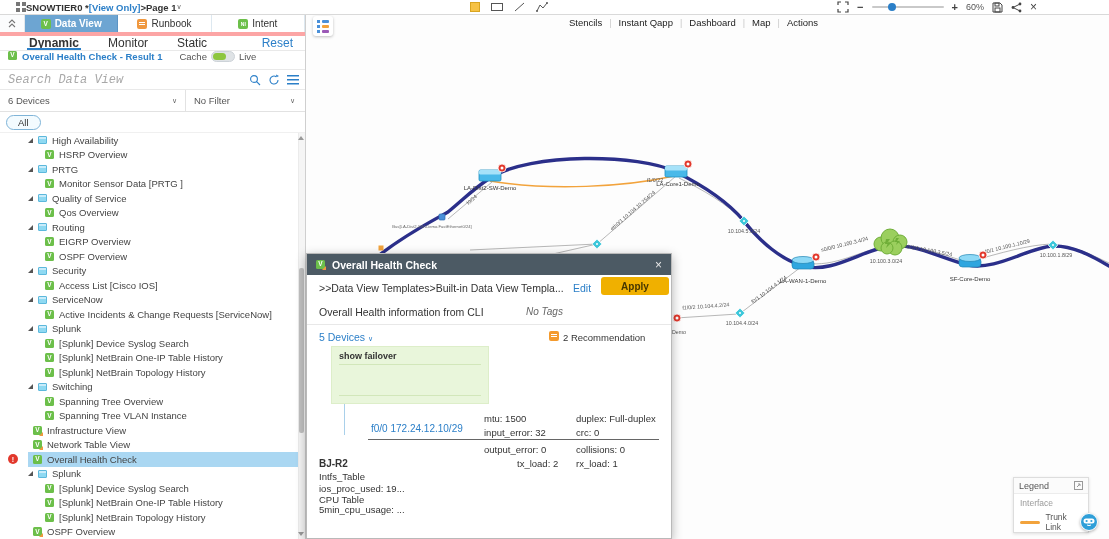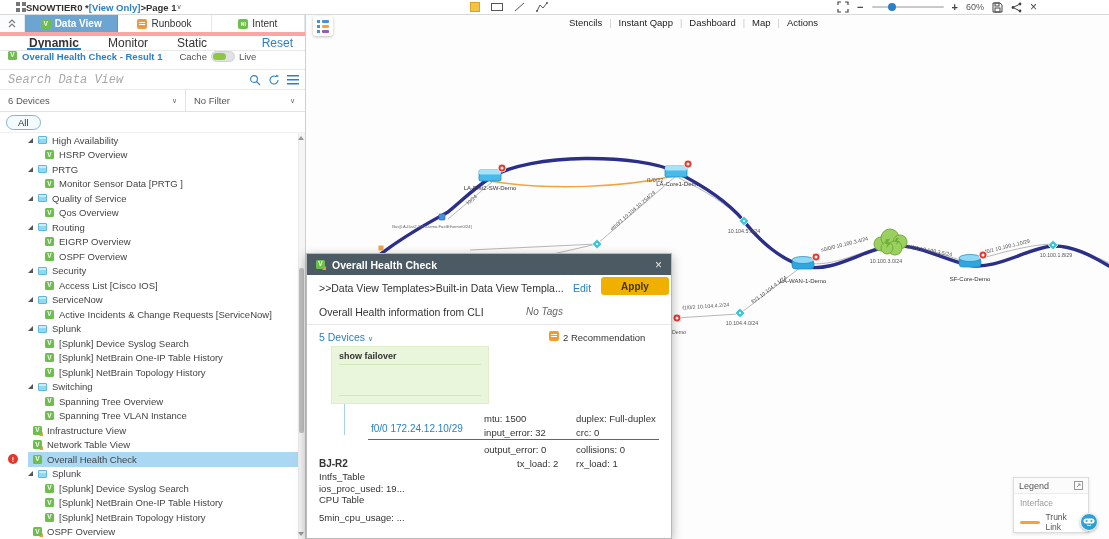--- a/index.html
+++ b/index.html
@@ -635,21 +635,21 @@
   <div class="stat-hr"></div>
   <span class="dlg-abs stat" style="left:177px;top:190px;">output_error: 0</span>
   <span class="dlg-abs stat" style="left:269px;top:190px;">collisions: 0</span>
   <span class="dlg-abs stat" style="left:166px;top:204px;padding-left:44px;">tx_load: 2</span>
   <span class="dlg-abs stat" style="left:269px;top:204px;">rx_load: 1</span>
   <span class="dlg-abs dev-name">BJ-R2</span>
   <div id="device-lines">
       <span class="dev-line" style="top: 217px;">Intfs_Table</span>
       <span class="dev-line" style="top: 228.5px;">ios_proc_used: 19...</span>
       <span class="dev-line" style="top: 240px;">CPU Table</span>
-      <span class="dev-line" style="top: 258px;">5min_cpu_usage: ...</span>
+      <span class="dev-line" style="top: 250px;">5min_cpu_usage: ...</span>
     </div>
 </div>
 
 <div id="legend">
   <div class="legend-head">
     <span class="legend-title">Legend</span>
     <svg width="9" height="9" viewBox="0 0 9 9">
         <rect x="0.5" y="0.5" width="8" height="8" fill="none" stroke="#999"></rect>
         <path d="M3 6 L6 3 M6 3 H4 M6 3 V5" stroke="#999" fill="none"></path>
       </svg>

